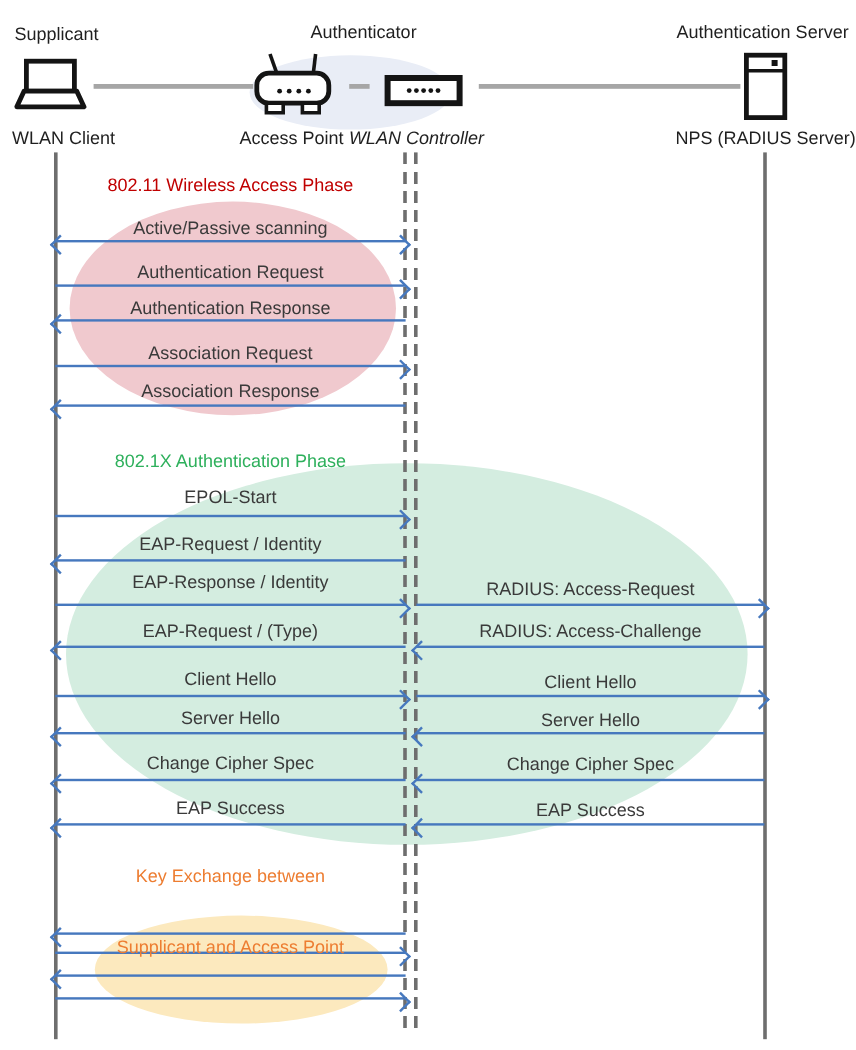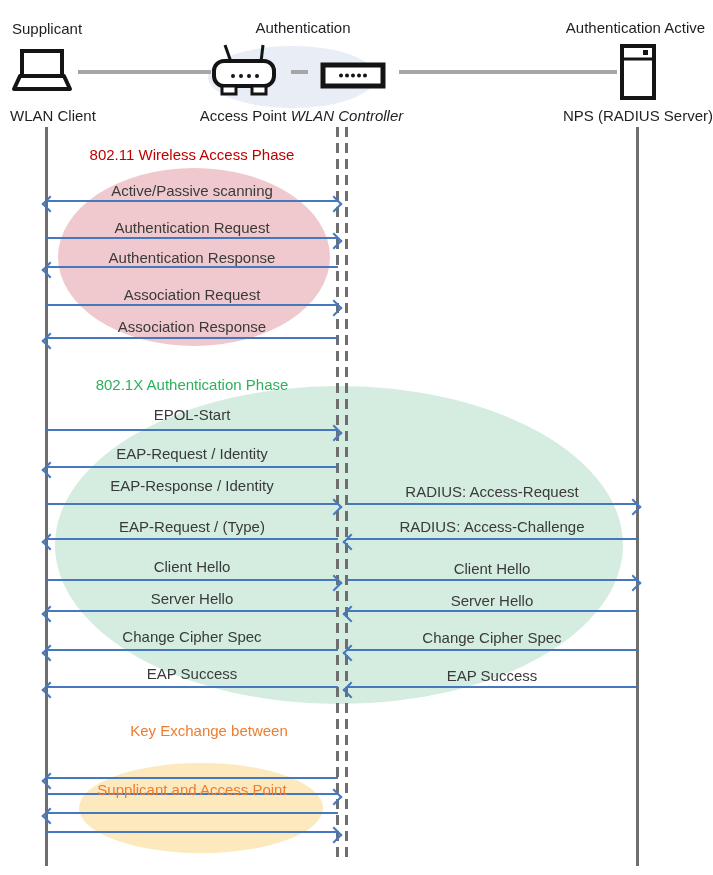--- a/index.html
+++ b/index.html
@@ -44,22 +44,22 @@
 <body>
 
 <div class="diagram">
 
   <div class="ellipse" style="left:208px;top:46px;width:168px;height:62px;background:var(--c-authenticator_ellipse);"></div>
   <div class="ellipse" style="left:58px;top:168px;width:272px;height:178px;background:var(--c-phase1_ellipse);"></div>
   <div class="ellipse" style="left:55px;top:386px;width:568px;height:318px;background:var(--c-phase2_ellipse);"></div>
   <div class="ellipse" style="left:79px;top:763px;width:244px;height:90px;background:var(--c-phase3_ellipse);"></div>
 
   <div class="txt role" style="left:12px;top:20px;">Supplicant</div>
-  <div class="txt role center" style="left:228px;top:19px;width:150px;">Authentication</div>
-  <div class="txt role center" style="left:558px;top:19px;width:155px;">Authentication Active</div>
+  <div class="txt role center" style="left:228px;top:19px;width:150px;">Authenticator</div>
+  <div class="txt role center" style="left:558px;top:19px;width:155px;">Authentication Server</div>
 
   <div class="hline" style="left:78px;top:70px;width:133px;"></div>
   <div class="hline" style="left:291px;top:70px;width:17px;"></div>
   <div class="hline" style="left:399px;top:70px;width:218px;"></div>
 
   <span class="icon" style="left:8px;top:48px;">
     <svg width="68" height="46" viewBox="0 0 68 46">
       <rect x="14" y="3" width="40" height="25" fill="#fff" stroke="#141414" stroke-width="4"></rect>
       <path d="M12 28 L56 28 L62 41 L6 41 Z" fill="#fff" stroke="#141414" stroke-width="4" stroke-linejoin="round"></path>
     </svg>
@@ -153,21 +153,21 @@
   <div class="mlabel lreg" style="top:628px;">Change Cipher Spec</div>
   <div class="arrow lreg l" style="top:649px;"></div>
   <div class="mlabel rreg" style="top:629px;">Change Cipher Spec</div>
   <div class="arrow rreg l" style="top:649px;"></div>
 
   <div class="mlabel lreg" style="top:665px;">EAP Success</div>
   <div class="arrow lreg l" style="top:686px;"></div>
   <div class="mlabel rreg" style="top:667px;">EAP Success</div>
   <div class="arrow rreg l" style="top:686px;"></div>
 
-  <div class="ptitle lreg" style="top:722px;color:var(--c-phase3_title);padding-left:17px;">Key Exchange between</div>
+  <div class="ptitle lreg" style="top:722px;color:var(--c-phase3_title);">Key Exchange between</div>
   <div class="ptitle lreg" style="top:741px;color:var(--c-phase3_title);margin-top:40px;">Supplicant and Access Point</div>
 
   <div class="arrow lreg l" style="top:777px;"></div>
   <div class="arrow lreg r" style="top:793px;"></div>
   <div class="arrow lreg l" style="top:812px;"></div>
   <div class="arrow lreg r" style="top:831px;"></div>
 
 </div>
 
 </body></html>

